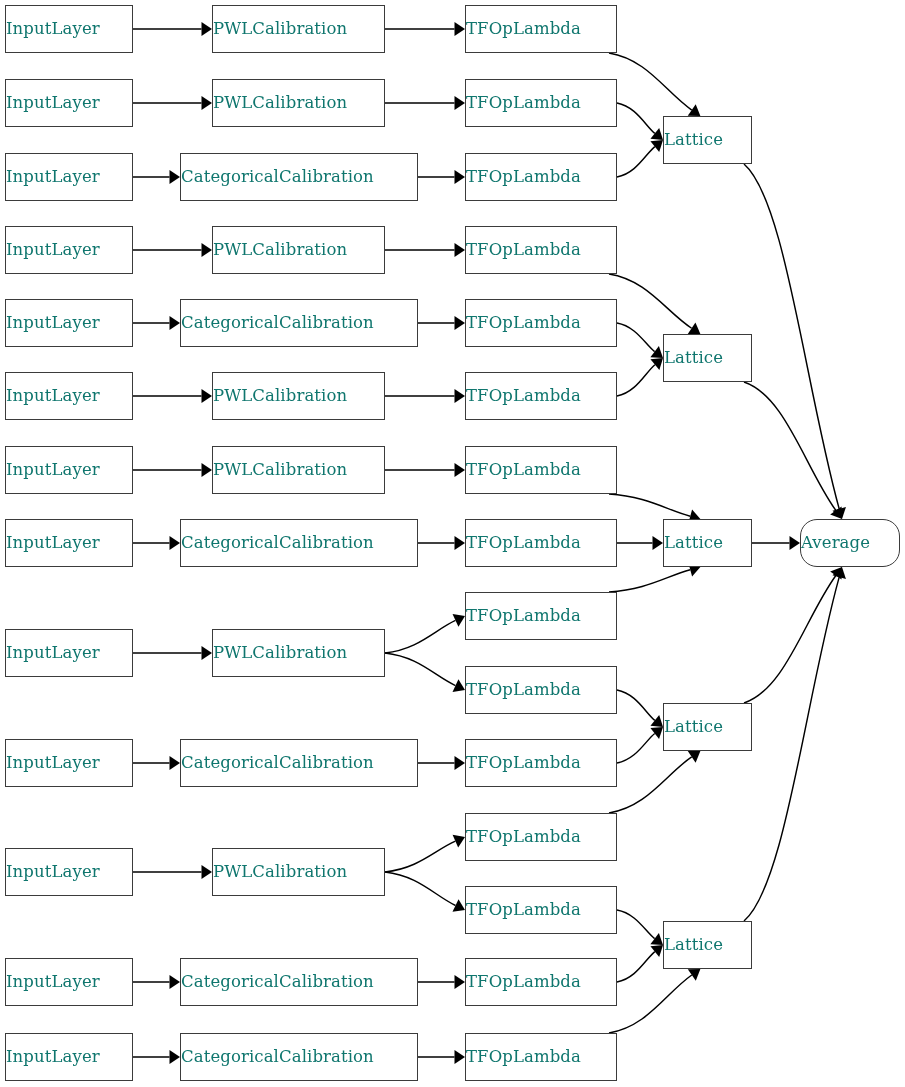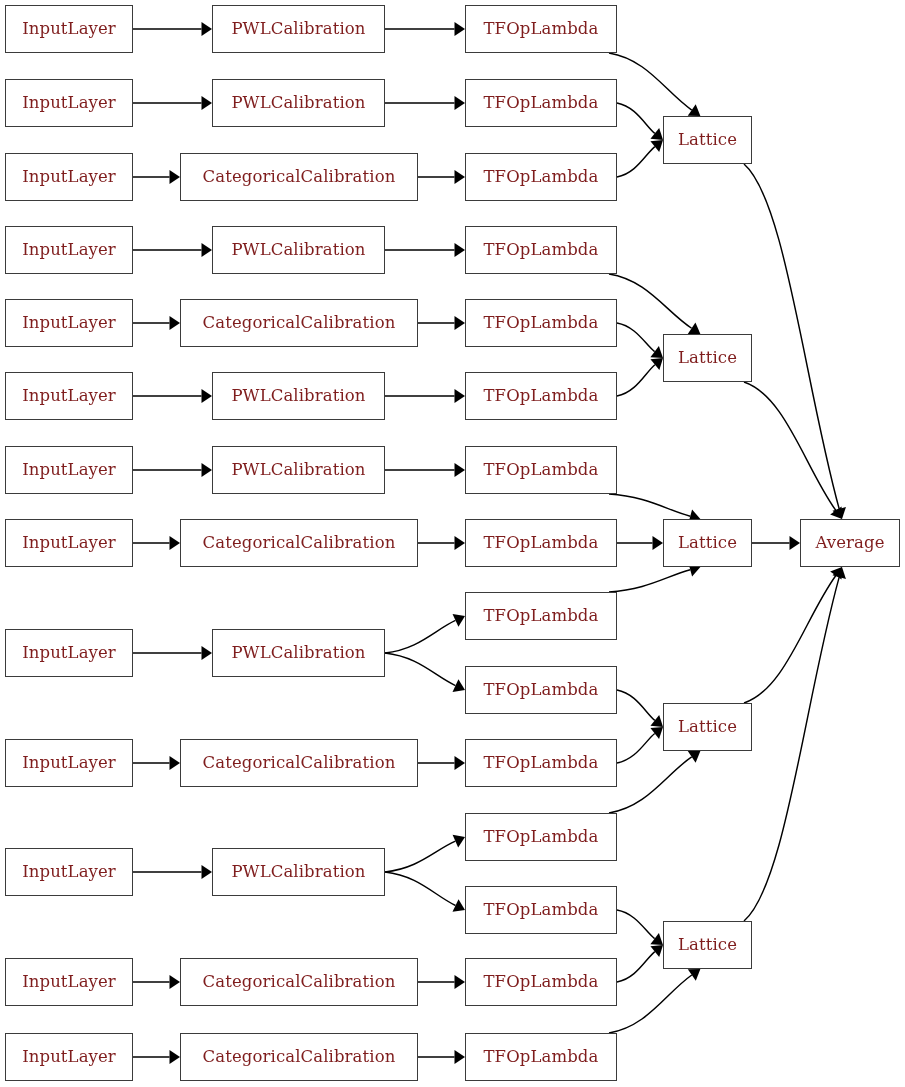--- a/index.html
+++ b/index.html
@@ -11,22 +11,22 @@
     font-family:"DejaVu Serif","Liberation Serif",serif;
     overflow:hidden;
   }
   .node{
     position:absolute;
     box-sizing:border-box;
     border:1.4px solid #3b3b3b;
     background:#ffffff;
     display:flex;
     align-items:center;
-    justify-content:center;
-    color:#7f1d1d;
+    justify-content:flex-start;
+    color:#0f766e;
     font-size:16.5px;
     line-height:1;
     letter-spacing:0.1px;
     white-space:nowrap;
     z-index:2;
   }
   .node .lbl{pointer-events:none;}
   svg#edges{
     position:absolute;
     left:0;top:0;
@@ -274,17 +274,17 @@
       </div>
       <div class="node" style="left: 663px; top: 519px; width: 89px; height: 48px;">
         <span class="lbl">Lattice</span>
       </div>
       <div class="node" style="left: 663px; top: 703px; width: 89px; height: 48px;">
         <span class="lbl">Lattice</span>
       </div>
       <div class="node" style="left: 663px; top: 921px; width: 89px; height: 48px;">
         <span class="lbl">Lattice</span>
       </div>
-      <div class="node" style="left: 800px; top: 519px; width: 100px; height: 48px;">
+      <div class="node" style="left: 800px; top: 519px; width: 100px; height: 48px; border-radius: 17px;">
         <span class="lbl">Average</span>
       </div>
     </div>
 </div>
 
 </body></html>

